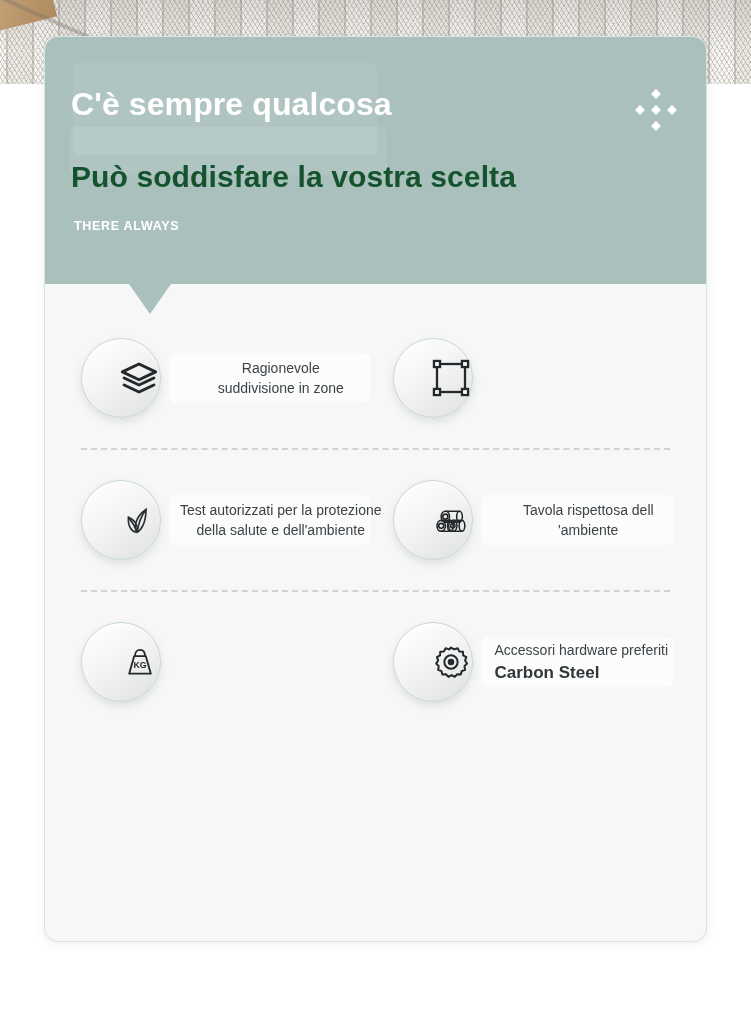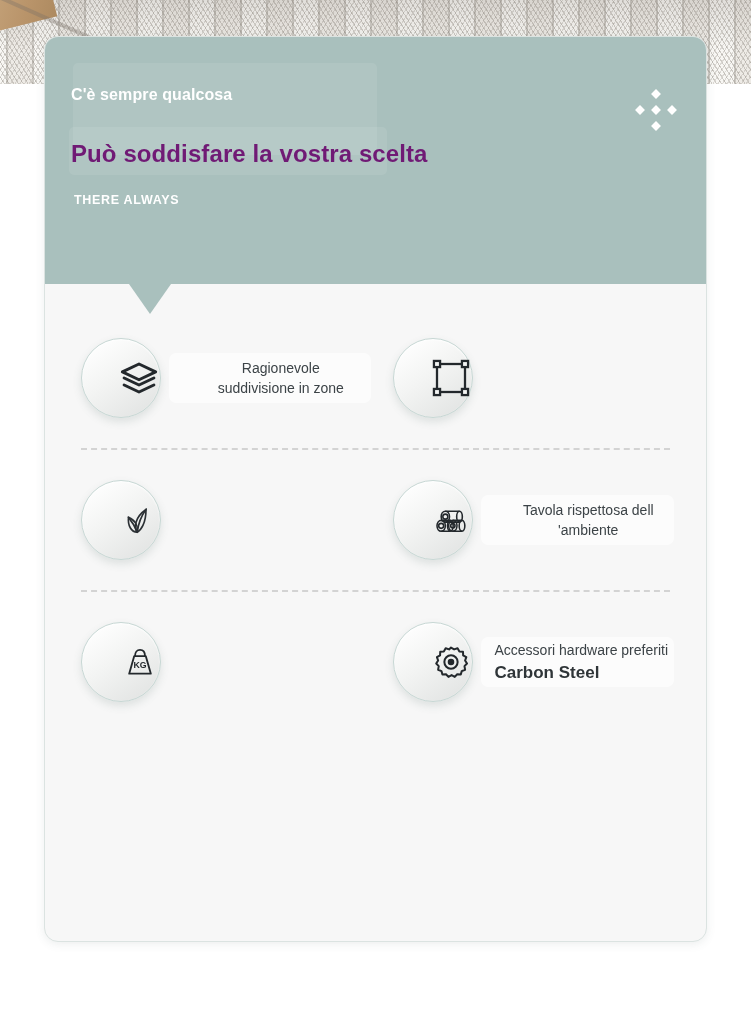--- a/index.html
+++ b/index.html
@@ -79,40 +79,40 @@
   
   .card-header {
     position: relative;
     height: 247px;
     background: #a9c0bd;
     padding: 48px 40px 0 26px;
   }
   .headline-wrap { position: relative; }
   .headline-1 {
     color: #ffffff;
-    font-size: 16px;
+    font-size: 32px;
     font-weight: 700;
     letter-spacing: 0.1px;
     line-height: 1.2;
     position: relative;
     z-index: 2;
   }
   .ghost-band {
     position: absolute;
     background: rgba(255,255,255,0.085);
     border-radius: 5px;
     z-index: 1;
     pointer-events: none;
   }
   .ghost-a { left: 2px;  top: -22px; width: 304px; height: 92px; }
   .ghost-b { left: -2px; top: 42px;  width: 318px; height: 48px; }
   .headline-2 {
     margin-top: 36px;
-    color: #701a75;
-    font-size: 24px;
+    color: #14532d;
+    font-size: 30px;
     font-weight: 700;
     letter-spacing: 0.1px;
     line-height: 1.2;
     position: relative;
     z-index: 2;
   }
   .eyebrow {
     margin-top: 24px;
     color: #ffffff;
     font-size: 12.5px;
@@ -299,20 +299,25 @@
       <div class="feature-cell left">
         <div class="icon-circle">
           <svg width="42" height="42" viewBox="0 0 48 48" aria-hidden="true">
             <g fill="none" stroke="#2b3034" stroke-width="1.9" stroke-linecap="round">
               <path d="M32 12 C32 28 26 36 22 38 C18 33 19 21 32 12 Z"></path>
               <path d="M32 12 C26 20 23 30 22 38"></path>
               <path d="M12 21 C20 24 23 31 22 38 C15 38 11 30 12 21 Z"></path>
               <path d="M12 21 C17 27 20 33 22 38"></path>
             </g>
           </svg>
+        </div>
+        <div class="feature-text">
+          <div class="ghost-chip"></div>
+          <span class="feat-label">Test autorizzati per la protezione
+della salute e dell'ambiente</span>
         </div>
       </div>
 
       <div class="feature-cell right">
         <div class="icon-circle">
           <svg width="40" height="40" viewBox="0 0 48 48" aria-hidden="true">
             <g fill="none" stroke="#23282c" stroke-width="1.9">
               <ellipse cx="16" cy="20" rx="5" ry="6.5"></ellipse>
               <circle cx="16" cy="20" r="3"></circle>
               <path d="M16 13.5 H33 M16 26.5 H33"></path>

